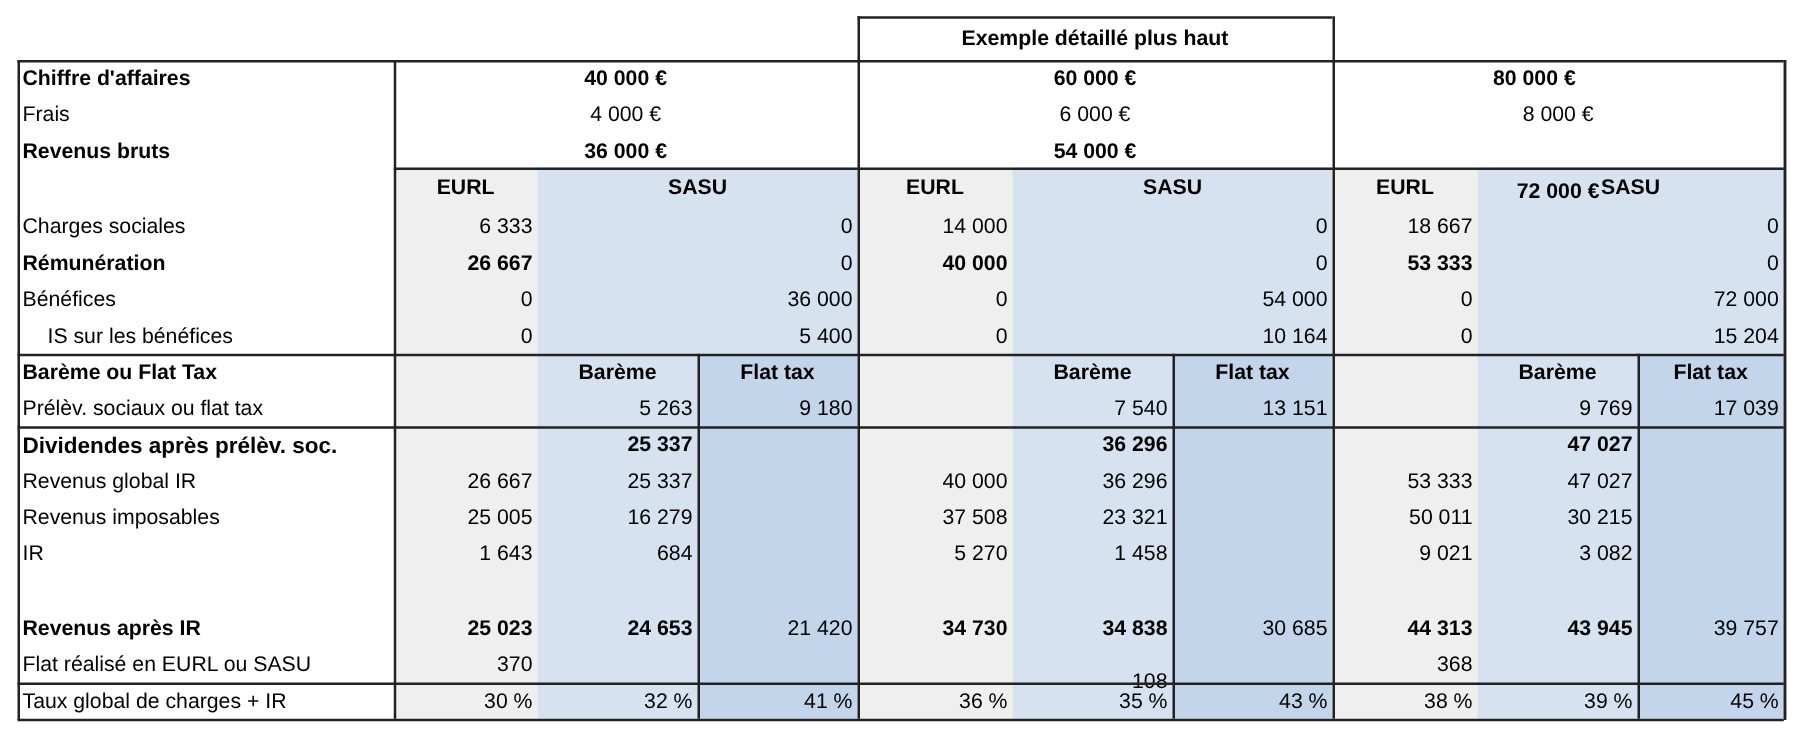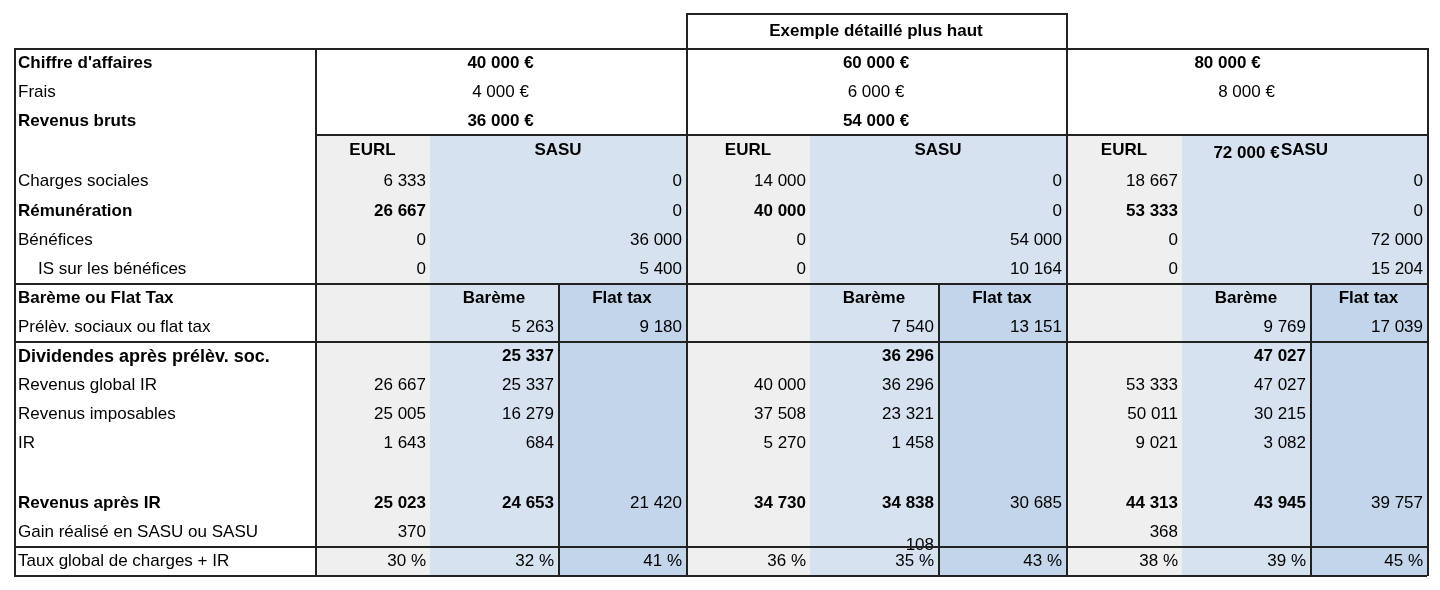--- a/index.html
+++ b/index.html
@@ -46,21 +46,21 @@
     <div class="cell l b" style="left: 14px; top: 195px; width: 301px; height: 30px;">Rémunération</div>
     <div class="cell l" style="left: 14px; top: 225px; width: 301px; height: 29px; text-align: center;">Bénéfices</div>
     <div class="cell l" style="left: 14px; top: 254px; width: 301px; height: 29px; padding-left: 24px;">IS sur les bénéfices</div>
     <div class="cell l b" style="left: 14px; top: 283px; width: 301px; height: 29px;">Barème ou Flat Tax</div>
     <div class="cell l" style="left: 14px; top: 312px; width: 301px; height: 29px;">Prélèv. sociaux ou flat tax</div>
     <div class="cell l b dividend-label" style="left: 14px; top: 341px; width: 270px; height: 29px;">Dividendes après prélèv. soc.</div>
     <div class="cell l" style="left: 14px; top: 370px; width: 301px; height: 29px;">Revenus global IR</div>
     <div class="cell l" style="left: 14px; top: 399px; width: 301px; height: 29px;">Revenus imposables</div>
     <div class="cell l" style="left: 14px; top: 428px; width: 301px; height: 29px;">IR</div>
     <div class="cell l b" style="left: 14px; top: 487px; width: 301px; height: 30px;">Revenus après IR</div>
-    <div class="cell l" style="left: 14px; top: 517px; width: 301px; height: 29px;">Gain réalisé en SASU ou SASU</div>
+    <div class="cell l" style="left: 14px; top: 517px; width: 301px; height: 29px;">Flat réalisé en EURL ou SASU</div>
     <div class="cell l" style="left: 14px; top: 546px; width: 301px; height: 29px;">Taux global de charges + IR</div>
     <div class="cell c b" style="left: 315px; top: 48px; width: 371px; height: 29px;">40 000  €</div>
     <div class="cell c" style="left: 315px; top: 77px; width: 371px; height: 29px;">4 000  €</div>
     <div class="cell c b" style="left: 315px; top: 106px; width: 371px; height: 28px;">36 000  €</div>
     <div class="cell c b" style="left: 315px; top: 134px; width: 115px; height: 31px;">EURL</div>
     <div class="cell c b" style="left: 430px; top: 134px; width: 256px; height: 31px;">SASU</div>
     <div class="cell c b" style="left: 430px; top: 283px; width: 128px; height: 29px;">Barème</div>
     <div class="cell c b" style="left: 558px; top: 283px; width: 128px; height: 29px;">Flat tax</div>
     <div class="cell r" style="left: 315px; top: 165px; width: 115px; height: 30px;">6 333</div>
     <div class="cell r b" style="left: 315px; top: 195px; width: 115px; height: 30px;">26 667</div>

